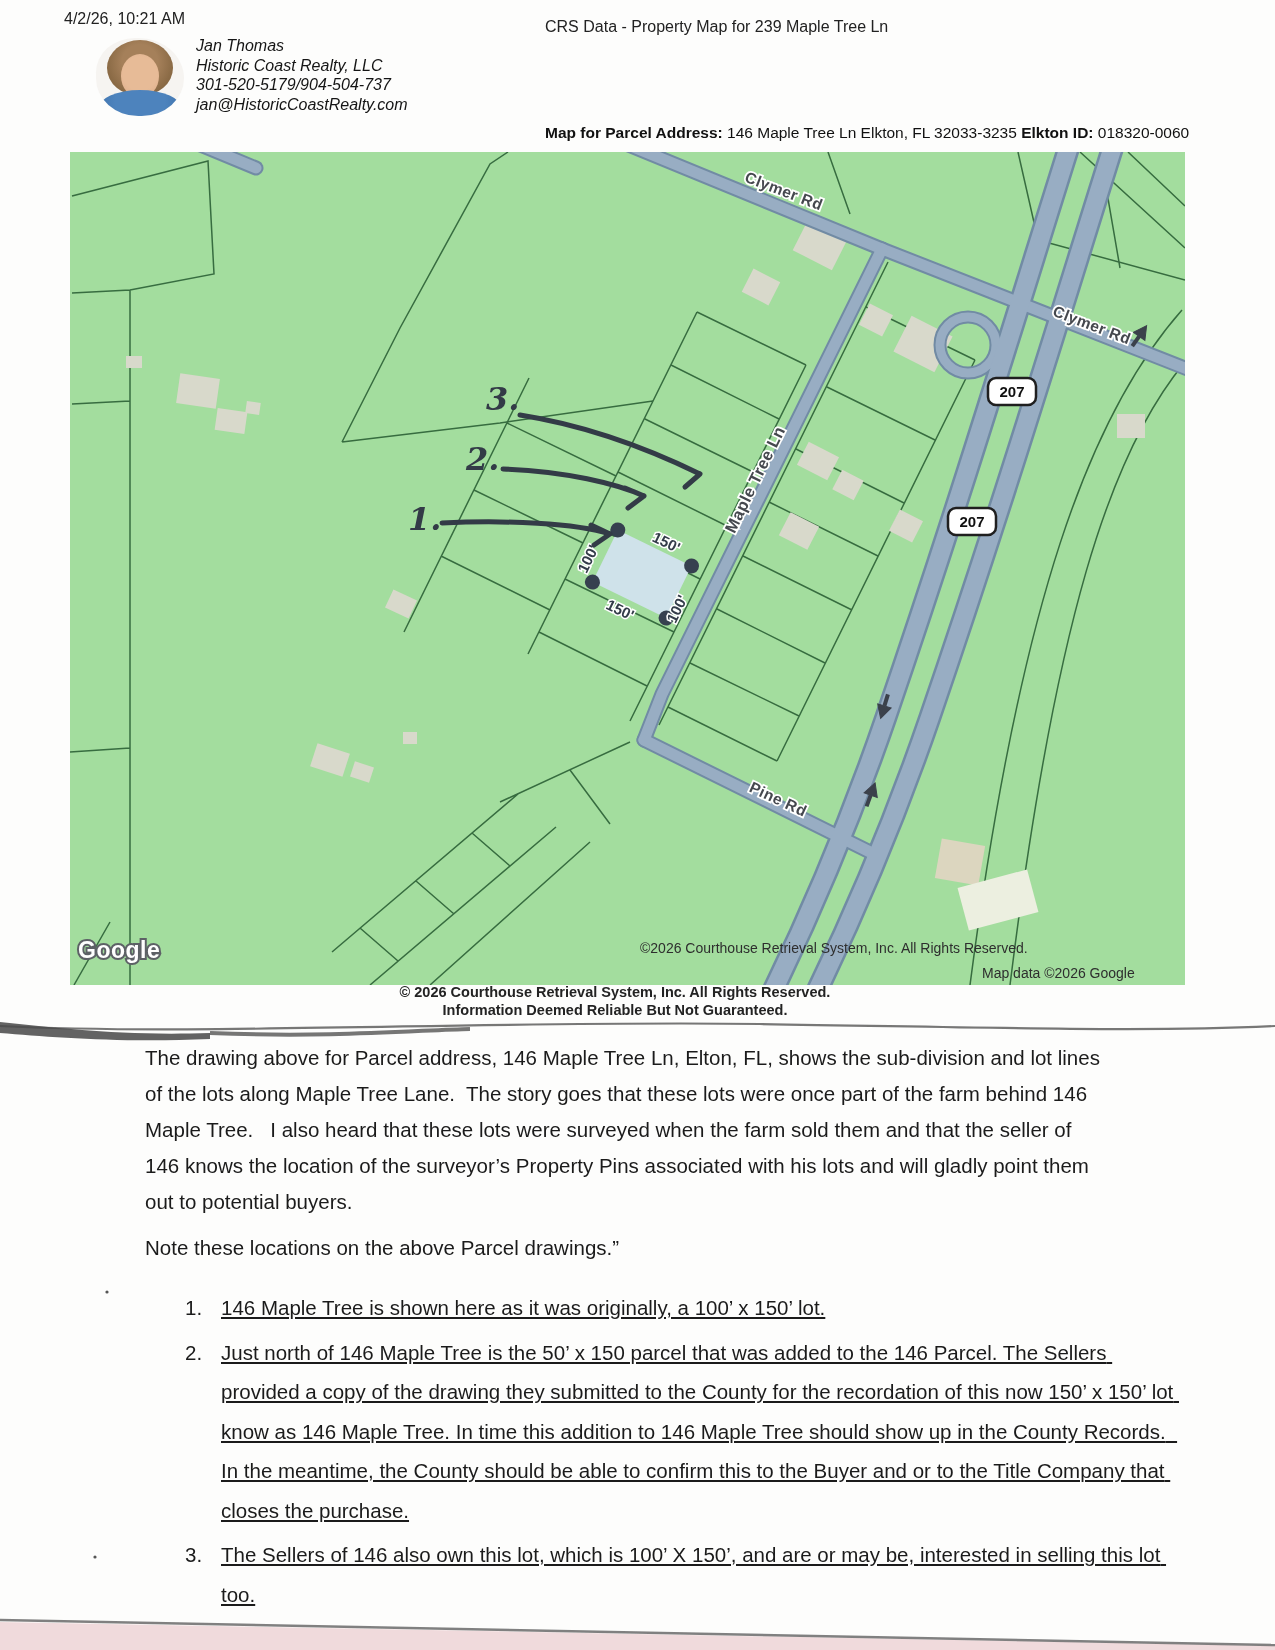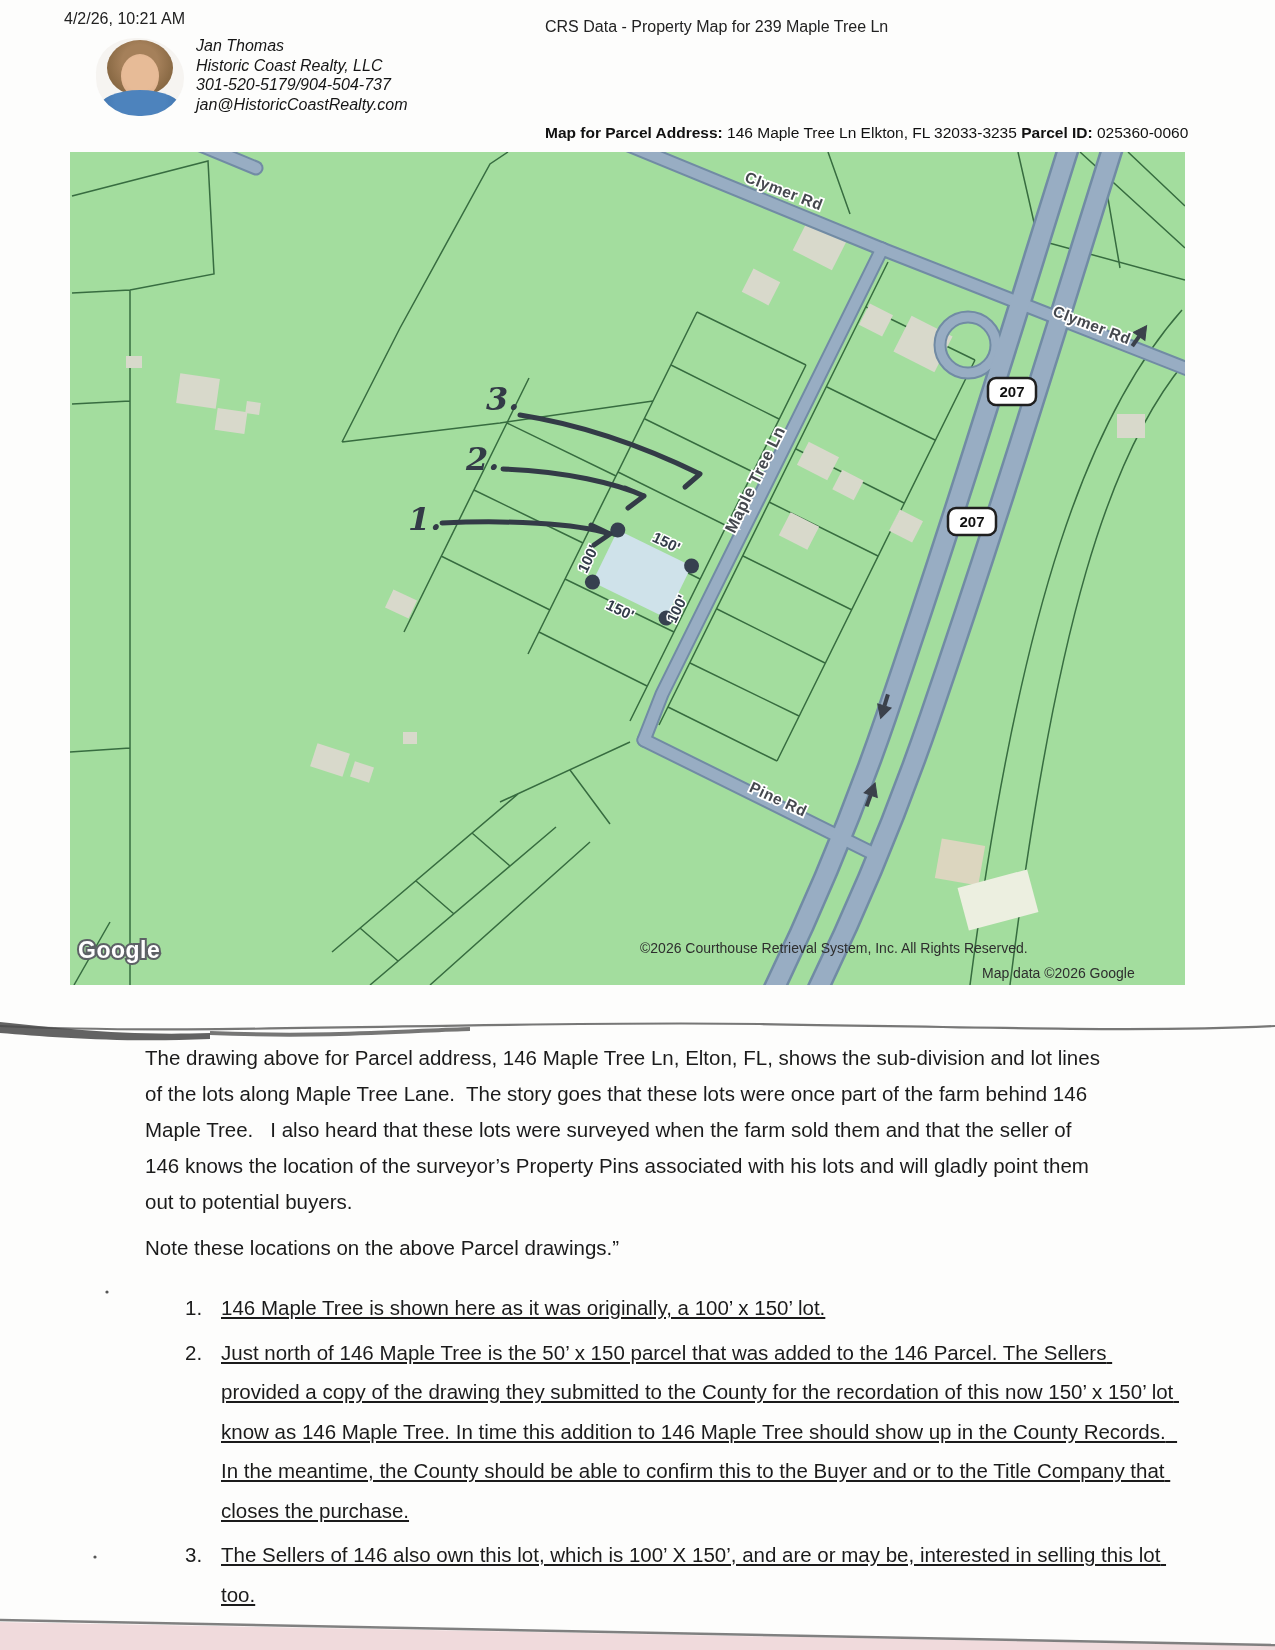--- a/index.html
+++ b/index.html
@@ -55,21 +55,21 @@
   </div>
 
   <div class="abs agent">
     <div>Jan Thomas</div>
     <div>Historic Coast Realty, LLC</div>
     <div>301-520-5179/904-504-737</div>
     <div>jan@HistoricCoastRealty.com</div>
   </div>
 
 
-  <div class="abs parcel-line"><b>Map for Parcel Address: </b><span>146 Maple Tree Ln Elkton, FL 32033-3235 </span><b>Parcel ID: </b><span>025360-0060</span></div>
+  <div class="abs parcel-line"><b>Map for Parcel Address: </b><span>146 Maple Tree Ln Elkton, FL 32033-3235 </span><b>Elkton ID: </b><span>018320-0060</span></div>
 
   <div class="abs map-wrap">
   <svg width="1115" height="833" viewBox="0 0 1115 833">
 
     <rect x="0" y="0" width="1115" height="833" fill="#a3dd9e"></rect>
 
     <g stroke="#2e6338" stroke-width="1.5" fill="none" opacity="0.92">
       <path d="M2,44 L138,9 L144,122 L60,138 L2,141 M60,138 L60,833 M2,252 L60,249 M0,600 L60,596 M40,770 L4,833
                M438,0 L420,12 L330,176 L272,290 M272,290 L430,271 L583,249"></path>
       <path d="M1010,0 L1115,96 M1058,0 L1115,54 M1112,158 C1020,262 950,450 900,833 M1115,210 C1040,300 985,470 940,833"></path>
@@ -181,20 +181,24 @@
         <path d="M372,371 C436,368 506,371 540,382 M540,382 L521,373 M540,382 L524,393"></path>
       </g>
     </g>
 
     <text x="8" y="806" font-size="23" font-weight="bold" letter-spacing="0.5" fill="#ffffff" stroke="#5d6166" stroke-width="4" paint-order="stroke">Google</text>
     <text class="maplecopy" x="570" y="801" font-size="14">©2026 Courthouse Retrieval System, Inc. All Rights Reserved.</text>
     <text class="maplecopy" x="912" y="826" font-size="14" fill="#3a3a3a">Map data ©2026 Google</text>
   </svg>
   </div>
 
+  <div class="abs disclaimer">
+    <div>© 2026 Courthouse Retrieval System, Inc. All Rights Reserved.</div>
+    <div>Information Deemed Reliable But Not Guaranteed.</div>
+  </div>
 
   <svg class="abs artifact" style="left:0;top:1012px;" width="1275" height="36">
     <path d="M0,10 C60,16 120,24 210,21 L210,27 C120,31 50,25 0,21 Z" fill="#3c3c3c" opacity="0.8"></path>
     <path d="M0,14 C200,24 500,8 760,12 S1150,20 1275,14" stroke="#4a4a4a" stroke-width="2.2" fill="none" opacity="0.75"></path>
     <path d="M210,21 C330,26 420,18 470,17" stroke="#3c3c3c" stroke-width="4" fill="none" opacity="0.7"></path>
   </svg>
 
   <div class="abs body-para">The drawing above for Parcel address, 146 Maple Tree Ln, Elton, FL, shows the sub-division and lot lines of the lots along Maple Tree Lane.  The story goes that these lots were once part of the farm behind 146 Maple Tree.   I also heard that these lots were surveyed when the farm sold them and that the seller of 146 knows the location of the surveyor’s Property Pins associated with his lots and will gladly point them out to potential buyers.</div>
   <div class="abs note-line">Note these locations on the above Parcel drawings.”</div>
 

